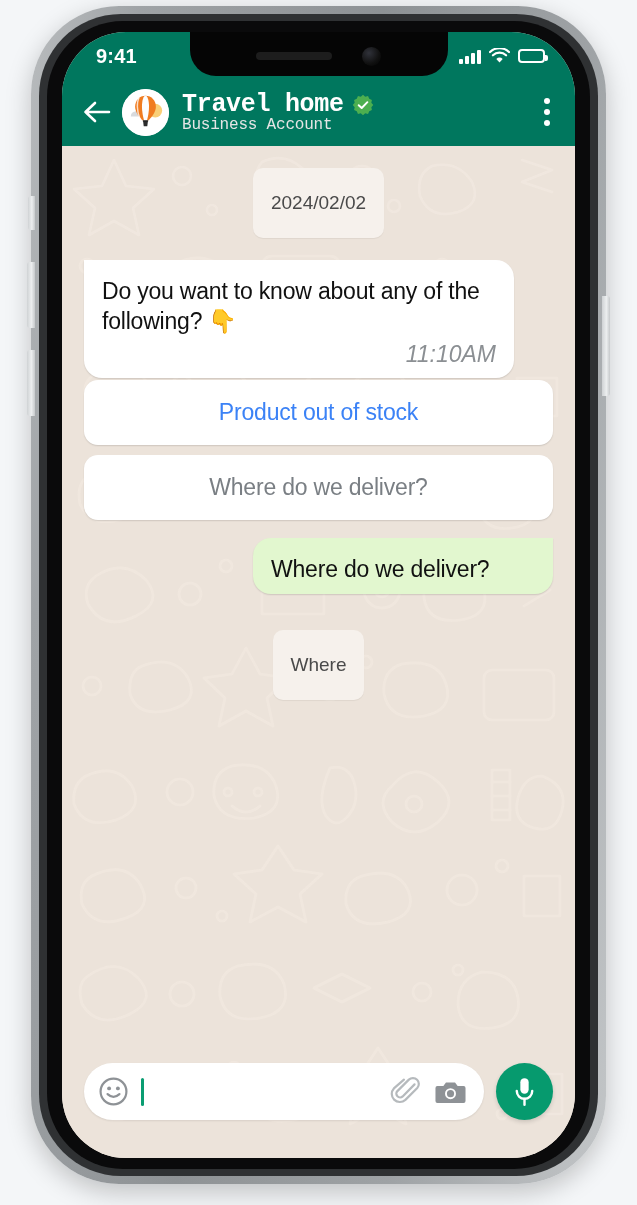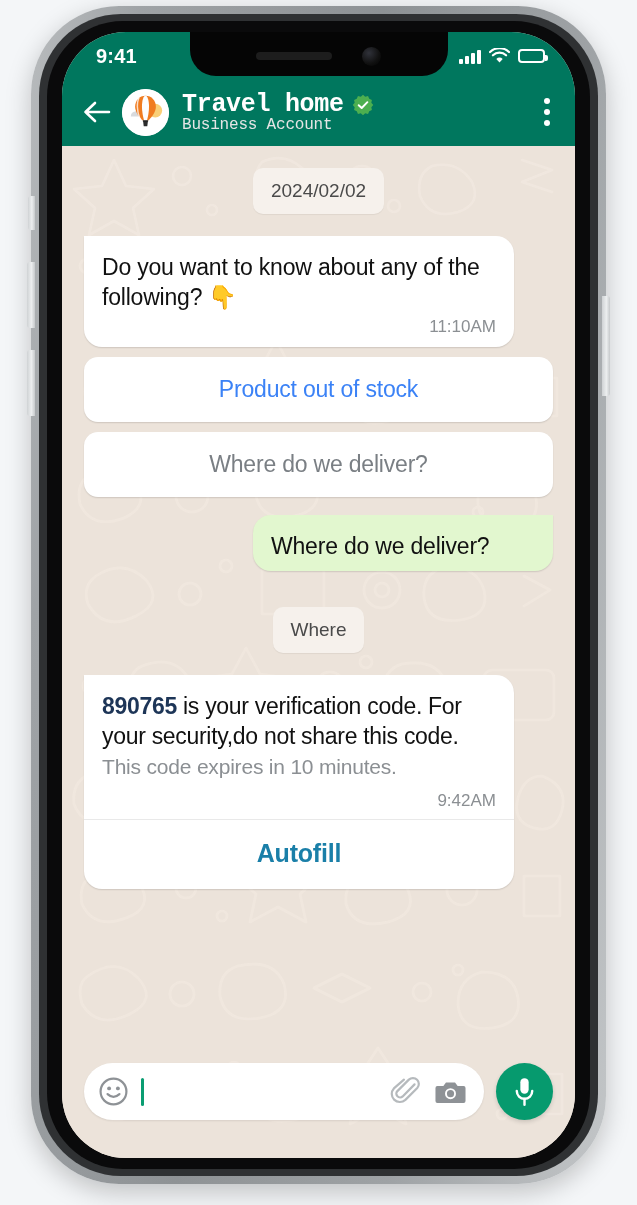--- a/index.html
+++ b/index.html
@@ -107,42 +107,42 @@
     position: absolute; left: 0; right: 0; top: 114px; bottom: 0;
     background: #ece3da;
     overflow: hidden;
   }
   .doodles { position: absolute; inset: 0; opacity: .55; }
   .messages { position: absolute; inset: 0; padding: 22px 22px 0 22px; }
 
   .day-chip-wrap { display: flex; justify-content: center; margin-bottom: 22px; }
   .day-chip {
     background: #f6f1ec; color: #4a4a4a;
-    font-size: 19px; padding: 12px 18px; border-radius: 10px;
+    font-size: 19px; padding: 24px 18px; border-radius: 10px;
     box-shadow: 0 1px 1px rgba(0,0,0,.06);
   }
 
-  .row { display: flex; margin-bottom: 10px; }
+  .row { display: flex; margin-bottom: 2px; }
   .row.out { justify-content: flex-end; }
 
   .bubble-in {
     background: #fff; border-radius: 0 18px 18px 18px;
     max-width: 430px; padding: 16px 18px 10px 18px;
     box-shadow: 0 1px 1.5px rgba(0,0,0,.13);
     position: relative;
   }
   .bubble-out {
     background: #e2f7cf; border-radius: 18px 0 18px 18px;
     max-width: 430px; padding: 16px 18px 10px 18px;
     box-shadow: 0 1px 1.5px rgba(0,0,0,.13);
   }
   .msg-text { font-size: 23px; color: #111; line-height: 1.32; letter-spacing: -.2px; }
   .meta {
     display: flex; align-items: center; justify-content: flex-end; gap: 7px;
-    margin-top: 4px; font-size: 17px; color: #8b8f93;
+    margin-top: 4px; font-size: 23px; color: #8b8f93; font-style: italic;
   }
   .ticks { width: 22px; height: 14px; }
 
   
   .qr {
     background: #ffffff; border-radius: 14px;
     padding: 19px 10px; text-align: center;
     box-shadow: 0 1px 1.5px rgba(0,0,0,.13);
     font-size: 23px; cursor: pointer; width: 100%;
     letter-spacing: -.2px;
@@ -378,33 +378,20 @@
         <div class="row out" style="margin-top:18px;">
           <div class="bubble-out" style="min-width:300px;">
             <div class="msg-text">Where do we deliver?</div>
           </div>
         </div>
 
         <div class="day-chip-wrap" style="margin:36px 0 22px;">
           <div class="day-chip">Where</div>
         </div>
 
-        <div class="row">
-          <div class="otp-card">
-            <div class="otp-body">
-              <div class="otp-line1">
-                <span class="otp-code">890765</span><span> is your verification code. For your security,do not share this code.</span>
-              </div>
-              <div class="otp-expiry">This code expires in 10 minutes.</div>
-              <div class="otp-time">9:42AM</div>
-            </div>
-            <div class="otp-divider"></div>
-            <div class="otp-action">Autofill</div>
-          </div>
-        </div>
 
       </div>
 
       <div class="inputbar">
         <div class="input-pill">
           <svg width="31" height="31" viewBox="0 0 24 24" class="icon-btn">
             <circle cx="12" cy="12" r="10" fill="none" stroke="#8e9296" stroke-width="1.7"></circle>
             <circle cx="8.6" cy="9.6" r="1.5" fill="#8e9296"></circle>
             <circle cx="15.4" cy="9.6" r="1.5" fill="#8e9296"></circle>
             <path d="M7.4 14 q4.6 4.2 9.2 0" stroke="#8e9296" stroke-width="1.7" fill="none" stroke-linecap="round"></path>

